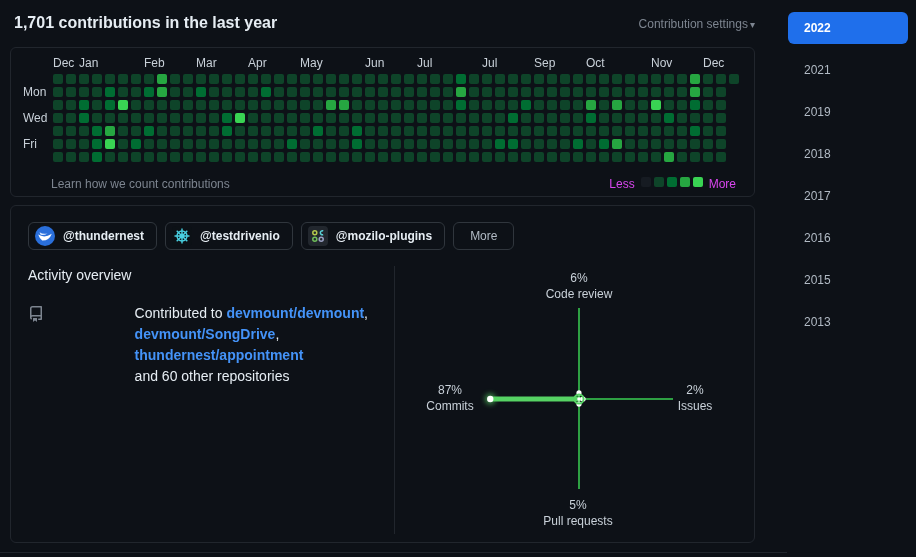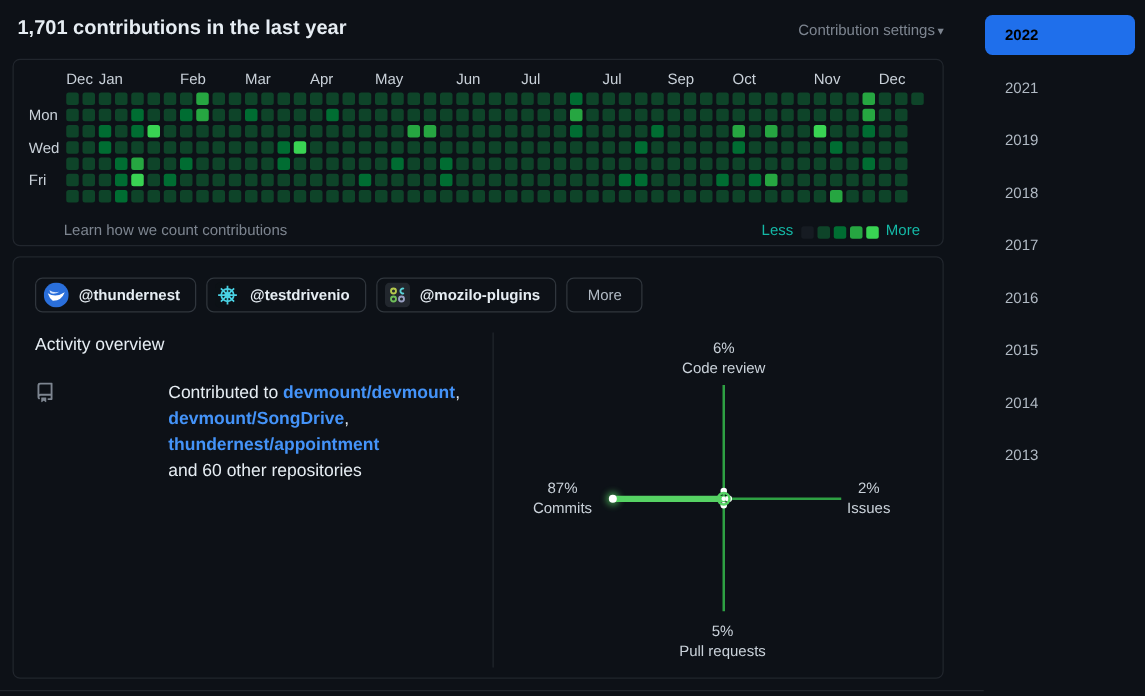--- a/index.html
+++ b/index.html
@@ -31,22 +31,22 @@
     font-size:12px;color:#c9d1d9;line-height:11px;
   }
   .cell{
     position:absolute;width:10px;height:10px;border-radius:2px;
   }
   .cal-footer-learn{
     position:absolute;left:40px;top:129px;font-size:12px;color:#7d8590;
     text-decoration:none;cursor:pointer;
   }
   .legend{
-    position:absolute;right:18px;top:129px;display:flex;align-items:flex-end;
-    font-size:12px;color:#14b8a6;gap:4px;
+    position:absolute;right:18px;top:129px;display:flex;align-items:flex-start;
+    font-size:12px;color:#d946ef;gap:4px;
   }
   .legend .swatches{display:flex;gap:3px;margin:0 2px;}
   .legend .swatch{width:10px;height:10px;border-radius:2px;display:block;}
 
   .org-row{
     position:absolute;left:17px;top:16px;display:flex;gap:8px;align-items:center;
   }
   .org-btn{
     display:flex;align-items:center;gap:8px;height:28px;padding:0 12px 0 6px;
     background:#0d1117;border:1px solid #30363d;border-radius:6px;
@@ -71,21 +71,21 @@
     position:absolute;left:383px;top:60px;width:1px;height:268px;background:#21262d;
   }
   .compass{position:absolute;left:410px;top:55px;overflow:visible;}
   .compass text{fill:#c9d1d9;font-size:12px;font-family:"Liberation Sans","DejaVu Sans",sans-serif;}
 
   .years{position:absolute;left:788px;top:12px;width:120px;}
   .year-item{
     height:32px;line-height:32px;margin-bottom:10px;padding-left:16px;
     font-size:12px;color:#b1bac4;border-radius:6px;cursor:pointer;
   }
-  .year-item.active{background:#1f6feb;color:#000000;font-weight:600;}
+  .year-item.active{background:#1f6feb;color:#ffffff;font-weight:600;}
 
   .bottom-line{position:absolute;left:0;top:552px;width:787px;height:1px;background:#21262d;}
 </style>
 </head>
 <body>
 
 <h2 class="page-title">1,701 contributions in the last year</h2>
 
 <div class="settings">
   <span>Contribution settings</span><span class="caret">▾</span>
@@ -563,17 +563,16 @@
 </div>
 
 <div class="years" id="years">
     <div class="year-item active">2022</div>
     <div class="year-item">2021</div>
     <div class="year-item">2019</div>
     <div class="year-item">2018</div>
     <div class="year-item">2017</div>
     <div class="year-item">2016</div>
     <div class="year-item">2015</div>
-    <div class="year-item">2014</div>
     <div class="year-item">2013</div>
   </div>
 
 <div class="bottom-line"></div>
 
 </body></html>

